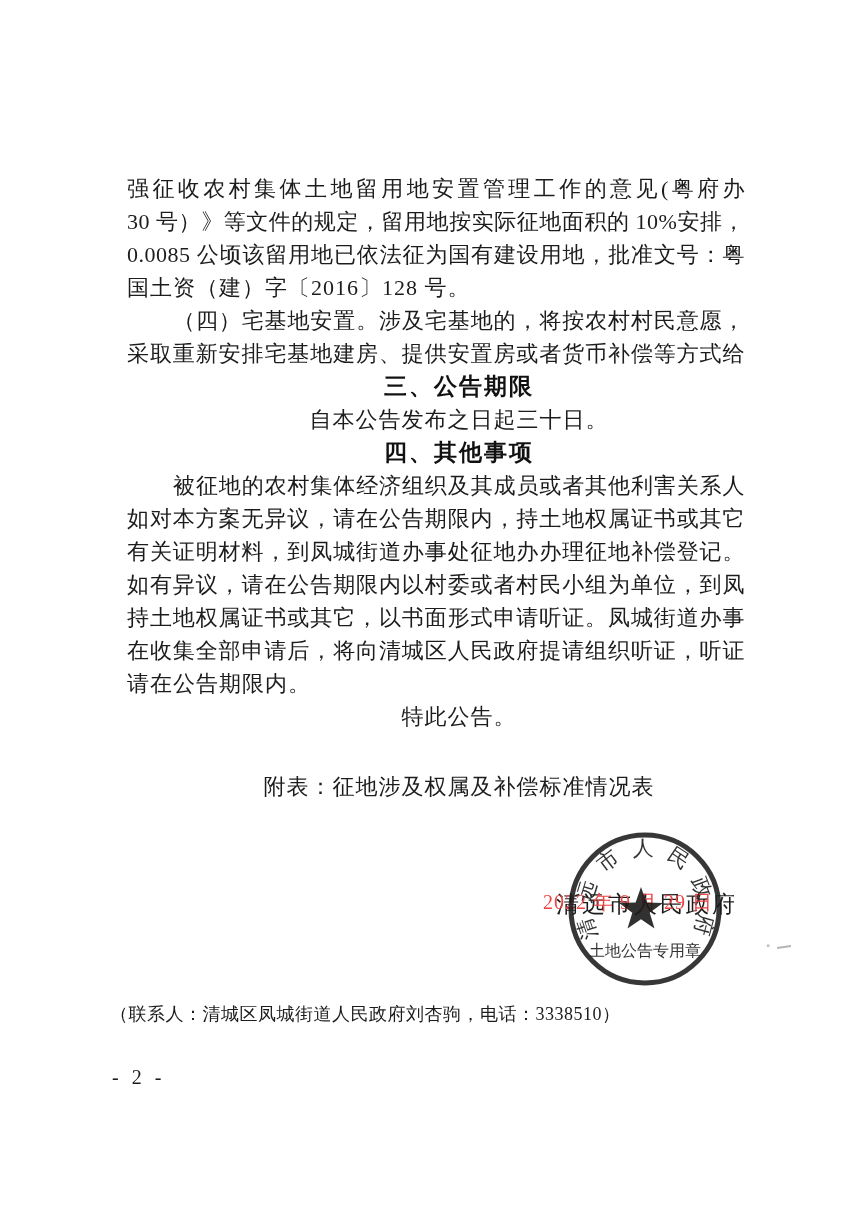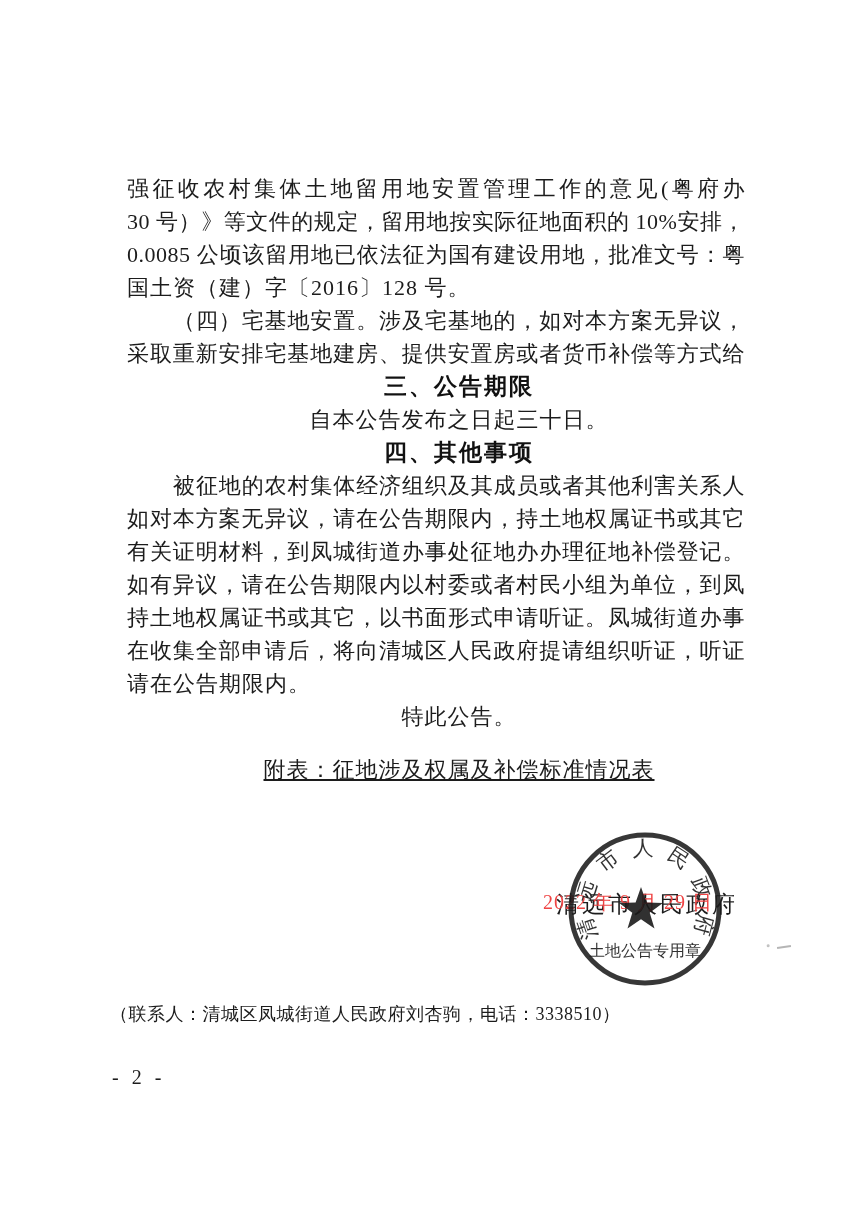--- a/index.html
+++ b/index.html
@@ -38,21 +38,21 @@
     text-align-last: justify;
     overflow: hidden;
   }
   .line.indent { padding-left: 46px; text-align: center; }
   .line.bold {
     font-weight: bold;
     font-size: 23px;
     letter-spacing: 2px;
     color: #111;
   }
-  .line.gap { margin-top: 20px; text-decoration: underline; }
+  .line.gap { margin-top: 37px; }
 
   .signature-name {
     position: absolute;
     left: 556px;
     top: 889px;
     font-size: 23px;
     letter-spacing: 3px;
     color: #1c1c1c;
     white-space: nowrap;
   }
@@ -117,21 +117,21 @@
 </head>
 <body>
 
 <div class="page">
 
   <div class="content">
       <div class="line justify">强征收农村集体土地留用地安置管理工作的意见(粤府办〔2016〕</div>
       <div class="line justify">30 号）》等文件的规定，留用地按实际征地面积的 10%安排，</div>
       <div class="line justify">0.0085 公顷该留用地已依法征为国有建设用地，批准文号：粤</div>
       <div class="line">国土资（建）字〔2016〕128 号。</div>
-      <div class="line indent justify">（四）宅基地安置。涉及宅基地的，如对本方案无异议，</div>
+      <div class="line indent justify">（四）宅基地安置。涉及宅基地的，将按农村村民意愿，</div>
       <div class="line justify">采取重新安排宅基地建房、提供安置房或者货币补偿等方式给</div>
       <div class="line bold indent">三、公告期限</div>
       <div class="line indent">自本公告发布之日起三十日。</div>
       <div class="line bold indent">四、其他事项</div>
       <div class="line indent justify">被征地的农村集体经济组织及其成员或者其他利害关系人</div>
       <div class="line justify">如对本方案无异议，请在公告期限内，持土地权属证书或其它</div>
       <div class="line justify">有关证明材料，到凤城街道办事处征地办办理征地补偿登记。</div>
       <div class="line justify">如有异议，请在公告期限内以村委或者村民小组为单位，到凤</div>
       <div class="line justify">持土地权属证书或其它，以书面形式申请听证。凤城街道办事处</div>
       <div class="line justify">在收集全部申请后，将向清城区人民政府提请组织听证，听证</div>

